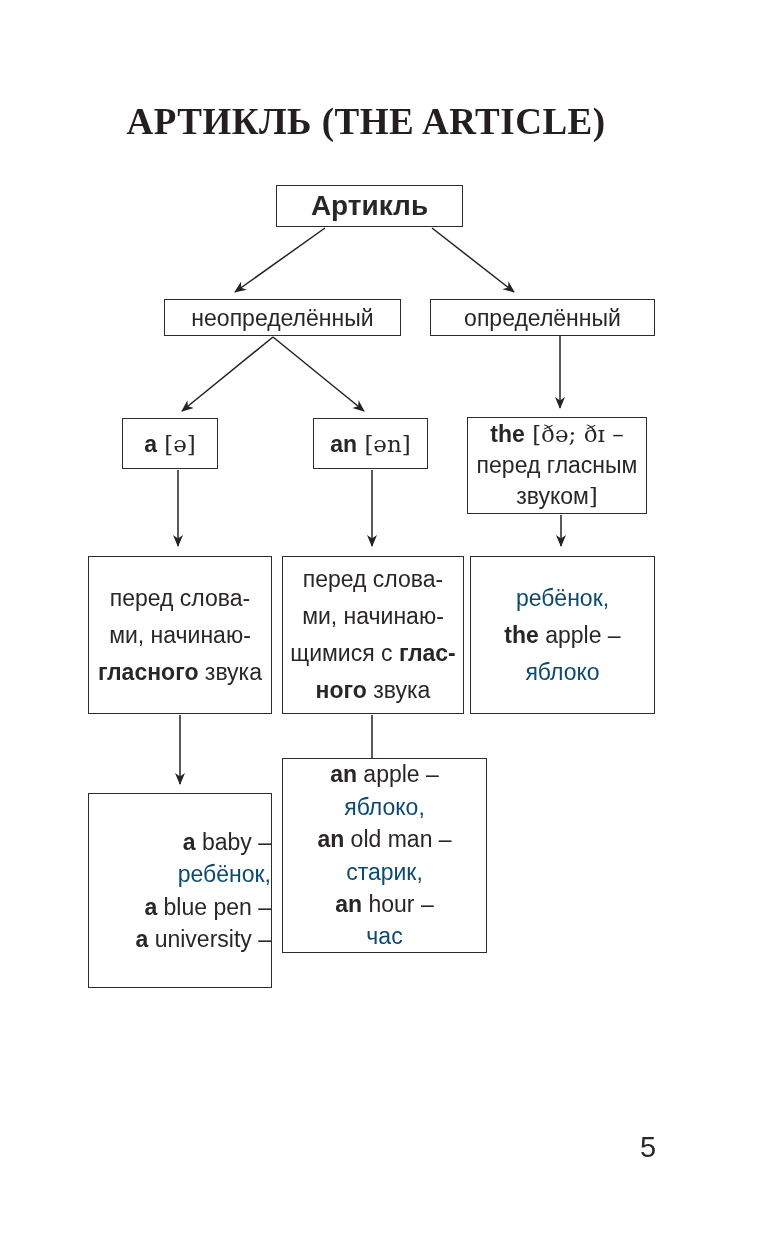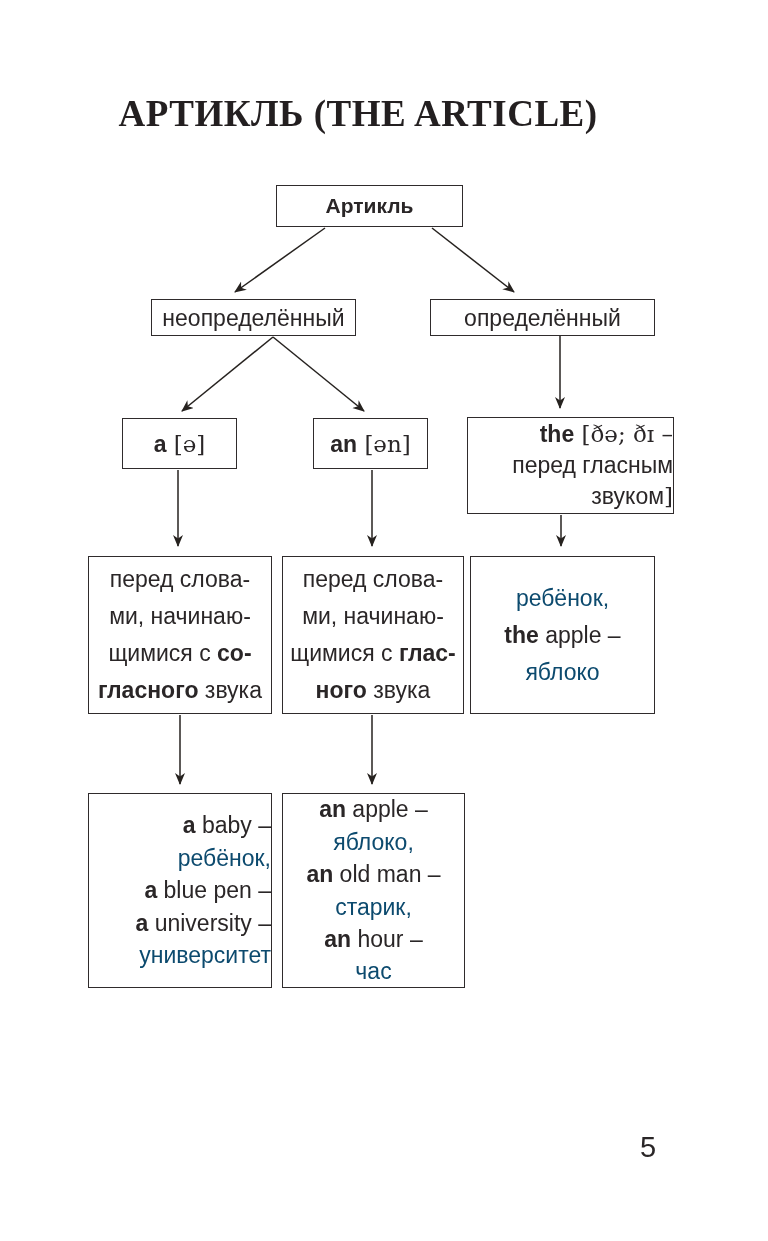--- a/index.html
+++ b/index.html
@@ -3,39 +3,39 @@
 <meta charset="utf-8">
 <style>
   html,body{margin:0;padding:0;}
   body{
     width:768px;height:1241px;background:#ffffff;
     font-family:"Liberation Sans",sans-serif;color:#2a2627;
     position:relative;overflow:hidden;
   }
   .page{position:absolute;inset:0;background:#fff;}
   .title{
-    position:absolute;top:84px;left:0;width:700px;margin:8px;
+    position:absolute;top:84px;left:0;width:700px;margin:16px;
     text-align:center;font-family:"Liberation Serif",serif;
     font-weight:700;font-size:37px;letter-spacing:.5px;color:#231f20;
   }
   .connectors{position:absolute;left:0;top:0;}
   .box{
     position:absolute;box-sizing:border-box;background:#fff;
     border:1.5px solid #2f2b2c;
     display:flex;flex-direction:column;align-items:center;justify-content:center;
     text-align:center;font-size:23px;line-height:34px;
   }
   .box .line{white-space:nowrap;}
   .lh37 .line{line-height:37px;}
   .lh32 .line{line-height:32.4px;}
   .lh31 .line{line-height:31px;}
   .b{font-weight:700;}
   .ipa{font-family:"DejaVu Serif",serif;}
   .ru{color:#0c4a6e;}
-  .root-label{font-weight:700;font-size:21px;}
+  .root-label{font-weight:700;font-size:28px;}
   .folio{
     position:absolute;left:630px;top:1131px;width:36px;text-align:center;
     font-size:29px;color:#2a2627;
   }
 </style>
 </head>
 <body>
 
 <div class="page">
 
@@ -58,43 +58,42 @@
       <line x1="561" y1="515" x2="561" y2="546" marker-end="url(#ah)"></line>
       <line x1="180" y1="715" x2="180" y2="784" marker-end="url(#ah)"></line>
       <line x1="372" y1="715" x2="372" y2="784" marker-end="url(#ah)"></line>
     </g>
   </svg>
 
   <div class="box" style="left:276px;top:185px;width:187px;height:42px;">
     <div class="line root-label">Артикль</div>
   </div>
 
-  <div class="box" style="left:151px;top:299px;width:205px;height:37px;">
+  <div class="box" style="left:164px;top:299px;width:237px;height:37px;">
     <div class="line">неопределённый</div>
   </div>
   <div class="box" style="left:430px;top:299px;width:225px;height:37px;">
     <div class="line">определённый</div>
   </div>
 
-  <div class="box" style="left:122px;top:418px;width:115px;height:51px;">
+  <div class="box" style="left:122px;top:418px;width:96px;height:51px;">
     <div class="line"><span class="b">a</span><span class="ipa"> [ə]</span></div>
   </div>
   <div class="box" style="left:313px;top:418px;width:115px;height:51px;">
     <div class="line"><span class="b">an</span><span class="ipa"> [ən]</span></div>
   </div>
-  <div class="box lh31" style="left:467px;top:417px;width:207px;height:97px;align-items:flex-end;">
+  <div class="box lh31" style="left:467px;top:417px;width:180px;height:97px;">
     <div class="line"><span class="b">the</span><span class="ipa"> [ðə; ðɪ –</span></div>
     <div class="line">перед гласным</div>
     <div class="line"><span>звуком</span><span class="ipa">]</span></div>
   </div>
 
   <div class="box lh37" style="left:88px;top:556px;width:184px;height:158px;">
     <div class="line">перед слова-</div>
     <div class="line">ми, начинаю-</div>
-    <div class="line"><span>щимися с </span><span class="b">со-</span></div>
     <div class="line"><span class="b">гласного</span><span> звука</span></div>
   </div>
 
   <div class="box lh37" style="left:282px;top:556px;width:182px;height:158px;">
     <div class="line">перед слова-</div>
     <div class="line">ми, начинаю-</div>
     <div class="line"><span>щимися с </span><span class="b">глас-</span></div>
     <div class="line"><span class="b">ного</span><span> звука</span></div>
   </div>
 
@@ -102,24 +101,23 @@
     <div class="line ru">ребёнок,</div>
     <div class="line"><span class="b">the</span><span> apple –</span></div>
     <div class="line ru">яблоко</div>
   </div>
 
   <div class="box lh32" style="left:88px;top:793px;width:184px;height:195px;align-items:flex-end;">
     <div class="line"><span class="b">a</span><span> baby –</span></div>
     <div class="line ru">ребёнок,</div>
     <div class="line"><span class="b">a</span><span> blue pen –</span></div>
     <div class="line"><span class="b">a</span><span> university –</span></div>
-    <div class="line ru">университет</div>
   </div>
 
-  <div class="box lh32" style="left:282px;top:793px;width:183px;height:195px;">
+  <div class="box lh32" style="left:282px;top:758px;width:205px;height:195px;">
     <div class="line"><span class="b">an</span><span> apple –</span></div>
     <div class="line ru">яблоко,</div>
     <div class="line"><span class="b">an</span><span> old man –</span></div>
     <div class="line ru">старик,</div>
     <div class="line"><span class="b">an</span><span> hour –</span></div>
     <div class="line ru">час</div>
   </div>
 
   <div class="folio">5</div>
 

